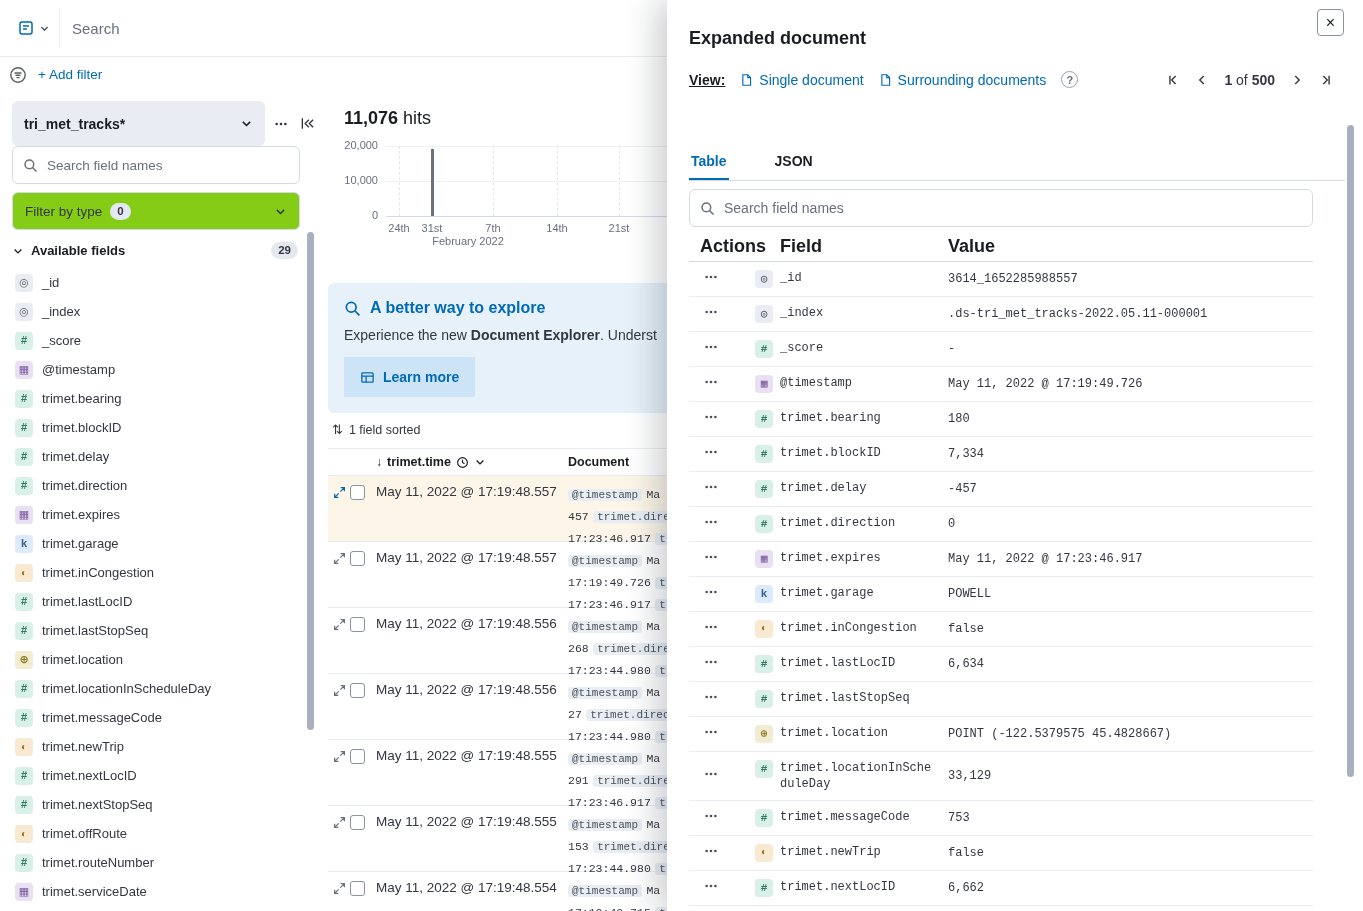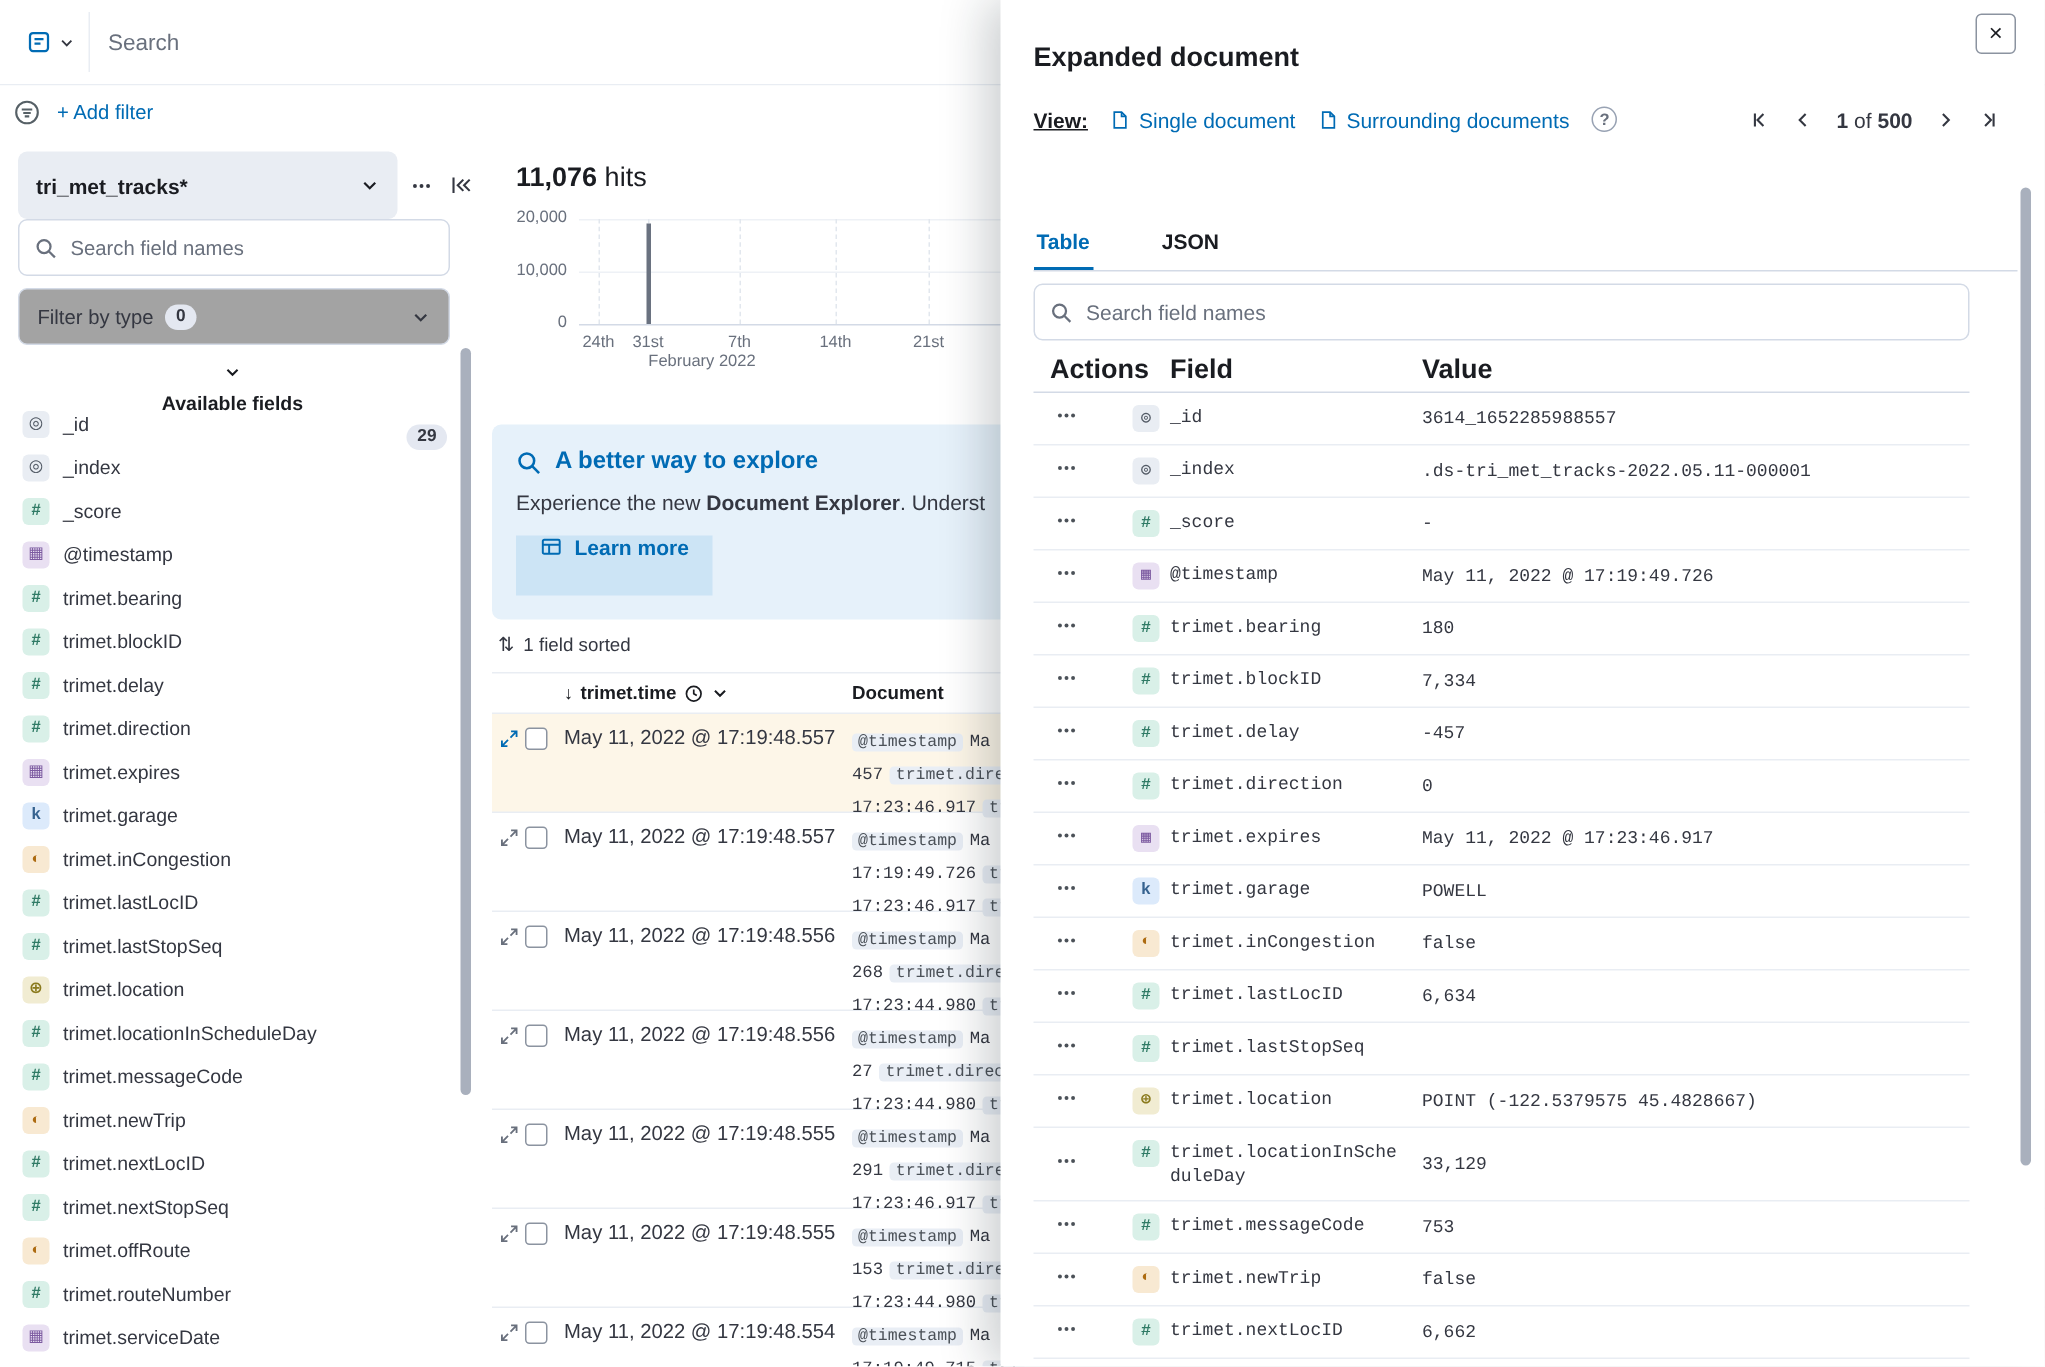--- a/index.html
+++ b/index.html
@@ -26,24 +26,24 @@
 
   
   .sidebar{position:absolute;top:92px;left:0;width:322px;bottom:0;background:#fff;}
   .ip-row{position:absolute;top:9px;left:12px;right:4px;display:flex;align-items:center;}
   .ip-btn{width:258px;height:45px;background:#e9edf3;border:none;border-radius:6px;display:flex;align-items:center;justify-content:space-between;padding:0 12px;font-size:14px;font-weight:700;color:var(--title);cursor:pointer;}
   .icon-btn{background:none;border:none;color:var(--text);width:22px;height:22px;display:flex;align-items:center;justify-content:center;cursor:pointer;margin-left:5px;padding:0;}
   .input-wrap{position:relative;}
   .sidebar .input-wrap{position:absolute;top:54px;left:12px;width:288px;}
   .input-wrap input{width:100%;height:38px;border:1px solid var(--border);border-radius:6px;padding:0 10px 0 34px;font-size:13.5px;color:var(--text);outline:none;background:#fff;}
   .input-wrap .search-ic{position:absolute;left:11px;top:12px;}
-  .filter-type{position:absolute;top:100px;left:12px;width:288px;height:38px;border:1px solid var(--border);border-radius:6px;background:#a3a3a3;display:flex;align-items:center;gap:8px;padding:0 12px;font-size:13.5px;color:var(--text);cursor:pointer;}
+  .filter-type{position:absolute;top:100px;left:12px;width:288px;height:38px;border:1px solid var(--border);border-radius:6px;background:#84cc16;display:flex;align-items:center;gap:8px;padding:0 12px;font-size:13.5px;color:var(--text);cursor:pointer;}
   .filter-type .chev{margin-left:auto;}
   .badge{background:var(--badge-bg);border-radius:10px;padding:1px 7px;font-size:11.5px;font-weight:600;color:var(--text);line-height:15px;}
-  .avail-row{position:absolute;top:150px;left:12px;right:24px;display:flex;align-items:center;gap:7px;font-size:13px;font-weight:700;color:var(--title);cursor:pointer;flex-direction:column;}
+  .avail-row{position:absolute;top:150px;left:12px;right:24px;display:flex;align-items:center;gap:7px;font-size:13px;font-weight:700;color:var(--title);cursor:pointer;}
   .avail-row .badge{margin-left:auto;}
   #field-list{position:absolute;top:176px;left:12px;right:24px;}
   .field-item{height:29px;display:flex;align-items:center;gap:9px;font-size:13px;color:var(--text);cursor:pointer;border-radius:4px;padding:0 3px;}
   .token{width:18px;height:18px;border-radius:4px;display:inline-flex;align-items:center;justify-content:center;font-size:11px;font-weight:700;flex:none;line-height:1;}
   .token-id,.token-index{color:#535b66;background:#e9edf3;}
   .token-number{color:#2f7a65;background:#d9f0e8;}
   .token-date{color:#7c5aa0;background:#e9e0f2;}
   .token-keyword{color:#35628f;background:#dceafb;}
   .token-boolean{color:#ad6b11;background:#f8e9d2;font-size:10px;}
   .token-geo{color:#8a7a1d;background:#f1ecd2;}
@@ -60,21 +60,21 @@
   .plot{position:absolute;left:58px;top:6px;width:540px;height:70px;}
   .hgrid{position:absolute;left:0;width:100%;border-top:1px solid #eef1f6;}
   .hgrid.base{border-top:1px solid #d3dae6;}
   .vgrid{position:absolute;top:0;height:70px;border-left:1px dashed #e2e7ee;}
   .bar{position:absolute;width:3px;background:#6a7280;}
   .xtick{position:absolute;top:82px;width:44px;text-align:center;font-size:11px;color:var(--subdued);}
   .month-label{position:absolute;top:95px;width:110px;text-align:center;font-size:11px;color:var(--subdued);}
   .callout{position:absolute;top:191px;left:0;width:640px;background:var(--callout-bg);border-radius:6px;padding:16px;}
   .callout-title{display:flex;align-items:center;gap:9px;color:var(--primary);font-size:16px;font-weight:600;}
   .callout-body{margin-top:10px;font-size:14px;color:var(--text);}
-  .learn-more{margin-top:14px;height:40px;padding:0 16px;background:var(--btn-bg);color:var(--primary);font-weight:600;font-size:14px;border:none;border-radius:0;display:inline-flex;gap:8px;cursor:pointer;}
+  .learn-more{margin-top:14px;height:40px;padding:0 16px;background:var(--btn-bg);color:var(--primary);font-weight:600;font-size:14px;border:none;border-radius:0;display:inline-flex;align-items:center;gap:8px;cursor:pointer;}
   .sorted-row{position:absolute;top:330px;left:4px;display:flex;gap:6px;align-items:center;font-size:12.5px;color:var(--text);cursor:pointer;font-weight:500;}
   .sort-glyph{font-size:13px;color:var(--text);}
   .doc-table{position:absolute;top:356px;left:0;right:0;bottom:0;overflow:hidden;}
   .doc-header{display:grid;grid-template-columns:22px 26px 192px 1fr;height:28px;border-top:1px solid var(--border-light);border-bottom:1px solid var(--border-light);align-items:center;font-size:12.5px;font-weight:700;color:var(--title);}
   .time-h{display:flex;align-items:center;gap:5px;cursor:pointer;}
   .sort-arrow{font-size:12px;}
   .doc-row{display:grid;grid-template-columns:22px 26px 192px 1fr;border-bottom:1px solid var(--border-light);height:66px;padding-top:7px;align-items:start;}
   .doc-row.expanded{background:var(--highlight);}
   .expand-btn{color:var(--subdued);cursor:pointer;padding-left:5px;padding-top:3px;}
   .doc-row.expanded .expand-btn{color:var(--primary);}

